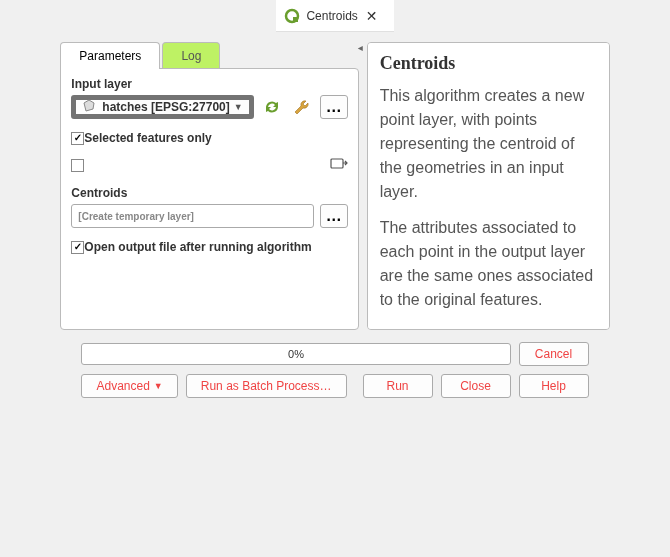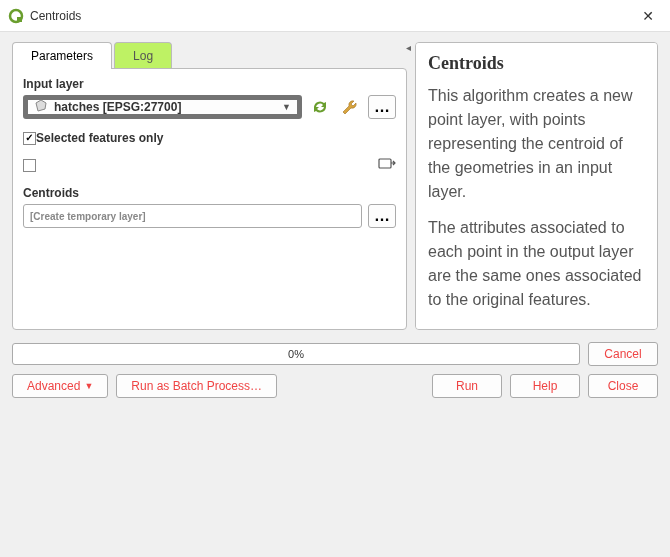--- a/index.html
+++ b/index.html
@@ -1,17 +1,17 @@
 <!DOCTYPE html>
 <html><head>
 <meta charset="utf-8">
 <style>
 * { box-sizing: border-box; font-family: "Segoe UI", Arial, sans-serif; }
 body { margin: 0; background: #f0f0f0; width: 670px; height: 557px; overflow: hidden; }
-.window { width: 670px; height: 410px; background: #f0f0f0; display: flex; flex-direction: column; }
+.window { width: 670px; height: 410px; background: #f0f0f0; display: flex; flex-direction: column; align-items: center; }
 .titlebar { height: 32px; display: flex; align-items: center; padding: 0 8px; background: #fff; border-bottom: 1px solid #e0e0e0; }
 .titlebar .title { font-size: 12px; color: #333; margin-left: 6px; flex: 1; }
 .titlebar .close { color: #333; font-size: 14px; padding: 4px 8px; cursor: pointer; }
 .app-icon svg { display: block; }
 .content { flex: 1; display: flex; padding: 10px 12px 6px 12px; gap: 8px; min-height: 0; }
 .left { flex: 1; min-width: 0; display: flex; flex-direction: column; position: relative; }
 .collapse-marker { position: absolute; top: 0; right: -4px; font-size: 10px; color: #666; }
 .tabs { display: flex; gap: 0; align-items: flex-end; }
 .tab { padding: 6px 18px; font-size: 12px; border: 1px solid #bbb; border-bottom: none; background: #bef264; border-radius: 4px 4px 0 0; color: #555; cursor: pointer; margin-right: 2px; }
 .tab.active { background: #fff; color: #000; position: relative; z-index: 2; }
@@ -110,20 +110,24 @@
         <div class="label">Centroids</div>
         <div class="row">
           <div class="textinput">
             <span>[Create temporary layer]</span>
           </div>
           <div class="iconbtn">
             <span>…</span>
           </div>
         </div>
 
+        <div class="checkrow">
+          <span class="checkbox checked"></span>
+          <span>Open output file after running algorithm</span>
+        </div>
 
       </div>
     </div>
 
     <div class="right">
       <h2>Centroids</h2>
       <p>This algorithm creates a new point layer, with points representing the centroid of the geometries in an input layer.</p>
       <p>The attributes associated to each point in the output layer are the same ones associated to the original features.</p>
     </div>
   </div>
@@ -136,18 +140,18 @@
       <div class="btn">Cancel</div>
     </div>
     <div class="btnrow">
       <div class="btn">
         <span>Advanced</span>
         <span class="caret">▼</span>
       </div>
       <div class="btn" style="min-width:150px">Run as Batch Process…</div>
       <div class="spacer"></div>
       <div class="btn">Run</div>
+      <div class="btn">Close</div>
       <div class="btn">Help</div>
-      <div class="btn">Close</div>
     </div>
   </div>
 
 </div>
 
 </body></html>

